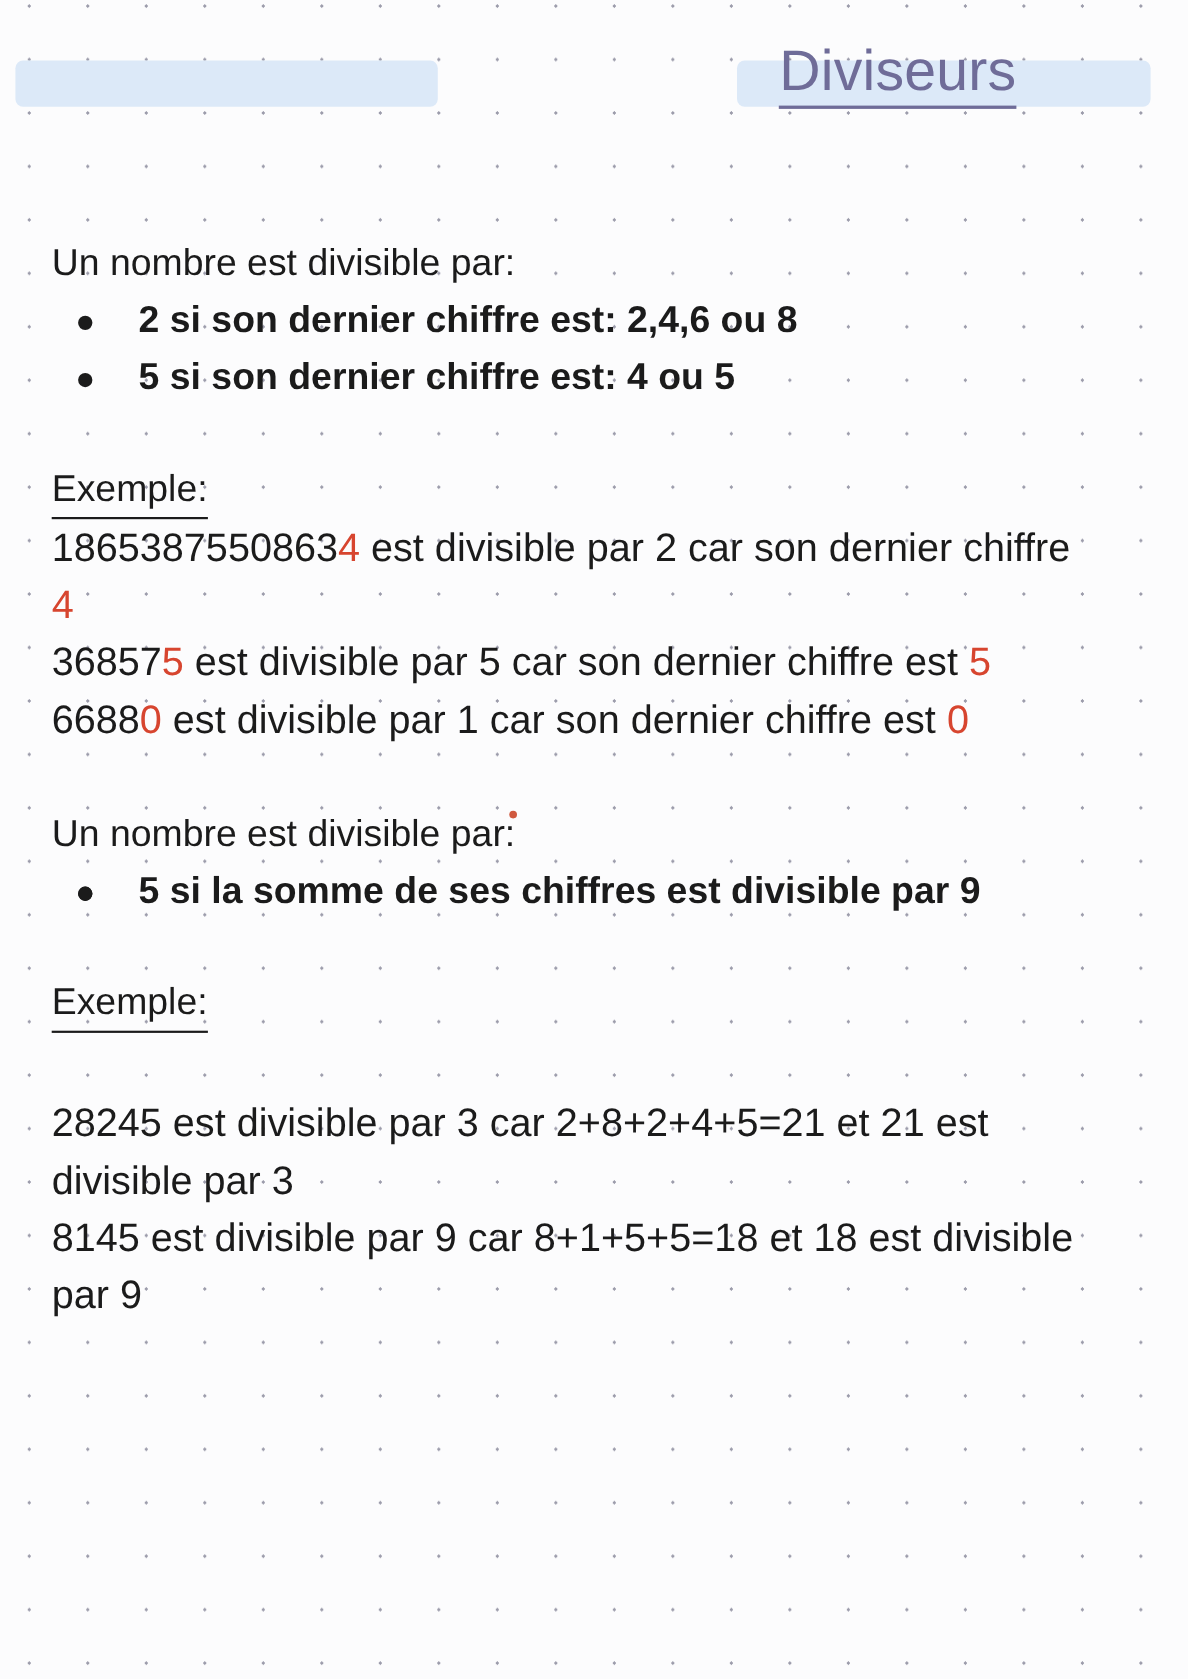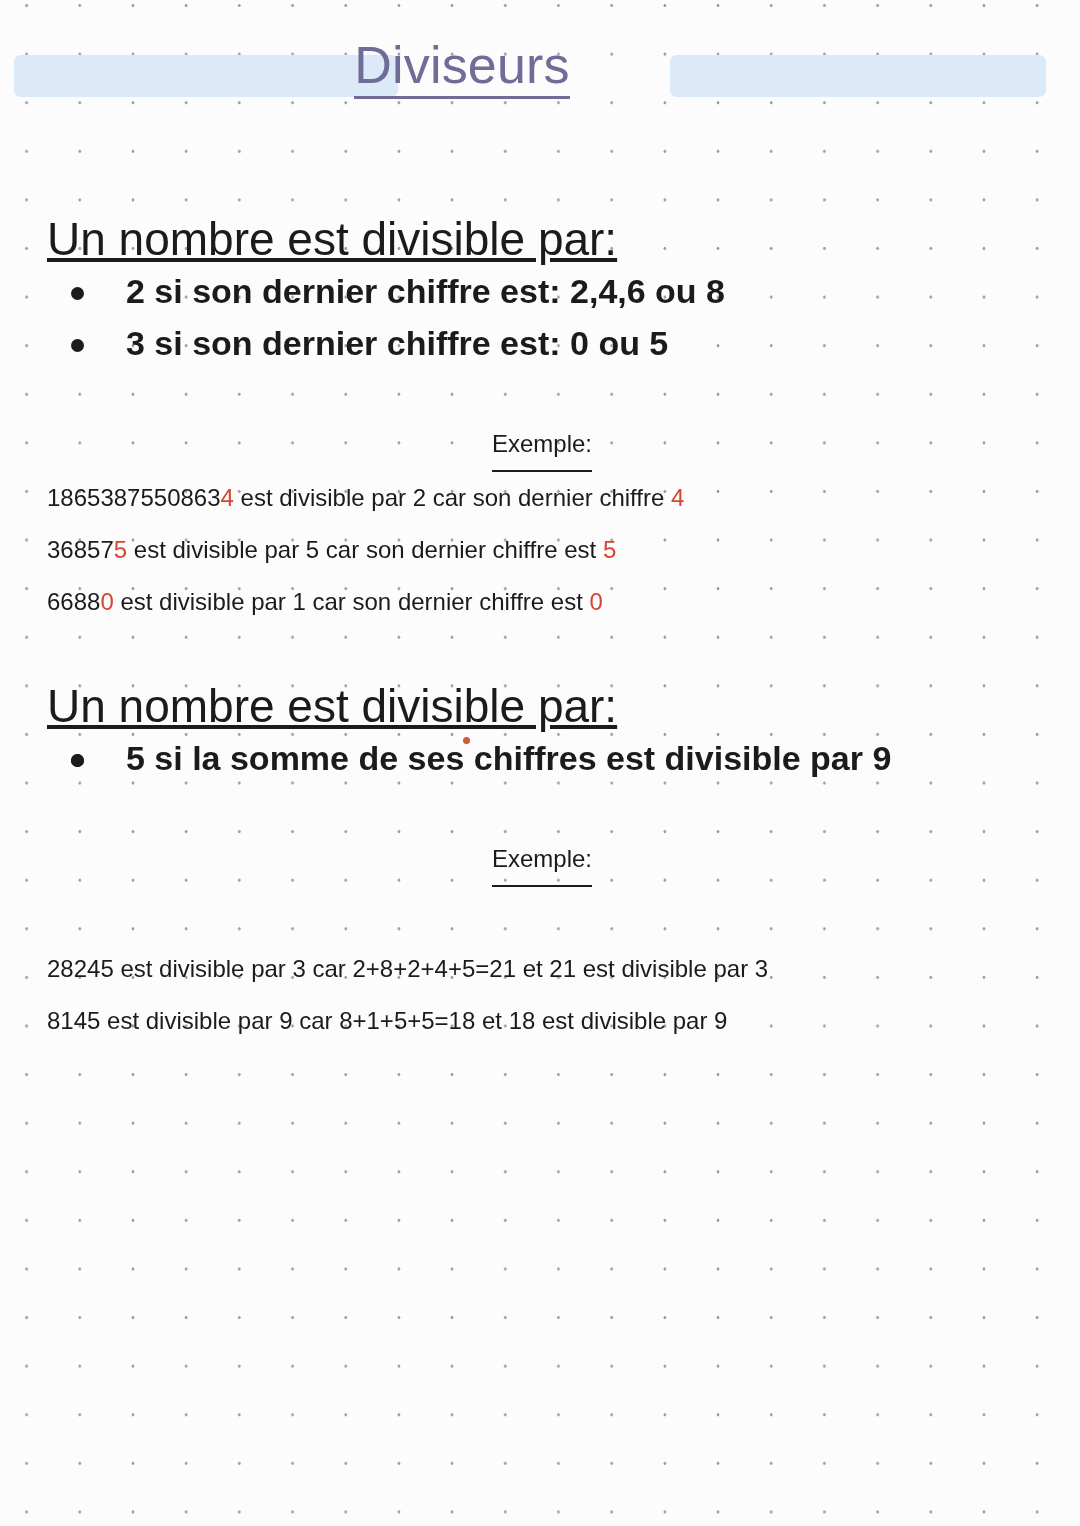--- a/index.html
+++ b/index.html
@@ -44,21 +44,21 @@
     border-radius: 7px;
   }
   #hl-left  { left: 14px;  width: 384px; }
   #hl-right { left: 670px; width: 376px; }
 
   #page-title {
     position: absolute;
     left: 0;
     top: 36px;
     width: 924px;
-    text-align: center;
+    text-align: right;
     font-size: 52px;
     line-height: 58px;
     font-weight: 400;
     color: #6f6c98;
     letter-spacing: 0.2px;
     white-space: nowrap;
   }
   #page-title .title-inner {
     display: inline-block;
     border-bottom: 3px solid #6f6c98;
@@ -71,24 +71,23 @@
     left: 47px;
     top: 213px;
     width: 990px;
     color: #1b1b1b;
     font-size: 34px;
     line-height: 52px;
   }
 
   .lead {
     margin: 0;
-    font-size: 46px;
-    line-height: 52px;
-    white-space: nowrap;
-    text-decoration: underline;
+    font-size: 34px;
+    line-height: 52px;
+    white-space: nowrap;
   }
 
   ul.rules {
     list-style: none;
     margin: 0;
     padding: 0;
     font-weight: bold;
   }
   ul.rules li {
     position: relative;
@@ -106,34 +105,33 @@
     border-radius: 50%;
     background: #1b1b1b;
   }
 
   .gap-sm { height: 50px; }
   .gap-md { height: 52px; }
   .gap-lg { height: 56px; }
 
   .exemple-head {
     margin: 0;
-    font-size: 24px;
+    font-size: 34px;
     line-height: 50px;
     white-space: nowrap;
-    text-align: center;
   }
   .exemple-head span.u {
     display: inline-block;
     border-bottom: 2.4px solid #1b1b1b;
     padding-bottom: 1px;
   }
 
   .ex-line {
     margin: 0;
-    font-size: 24px;
+    font-size: 36px;
     line-height: 52px;
   }
   .ex-line.wrapline {
     max-width: 930px;
   }
 
   .red { color: #d7452f; }
 
   
   #stray-dot {
@@ -163,21 +161,21 @@
 
     <p class="lead">Un nombre est divisible par:</p>
 
     <ul class="rules">
       <li>
         <span class="bullet"></span>
         <span>2 si son dernier chiffre est: 2,4,6 ou 8</span>
       </li>
       <li>
         <span class="bullet"></span>
-        <span>3 si son dernier chiffre est: 0 ou 5</span>
+        <span>5 si son dernier chiffre est: 4 ou 5</span>
       </li>
     </ul>
 
     <div class="gap-sm"></div>
 
     <p class="exemple-head">
       <span class="u">Exemple:</span>
     </p>
 
     <p class="ex-line wrapline">

